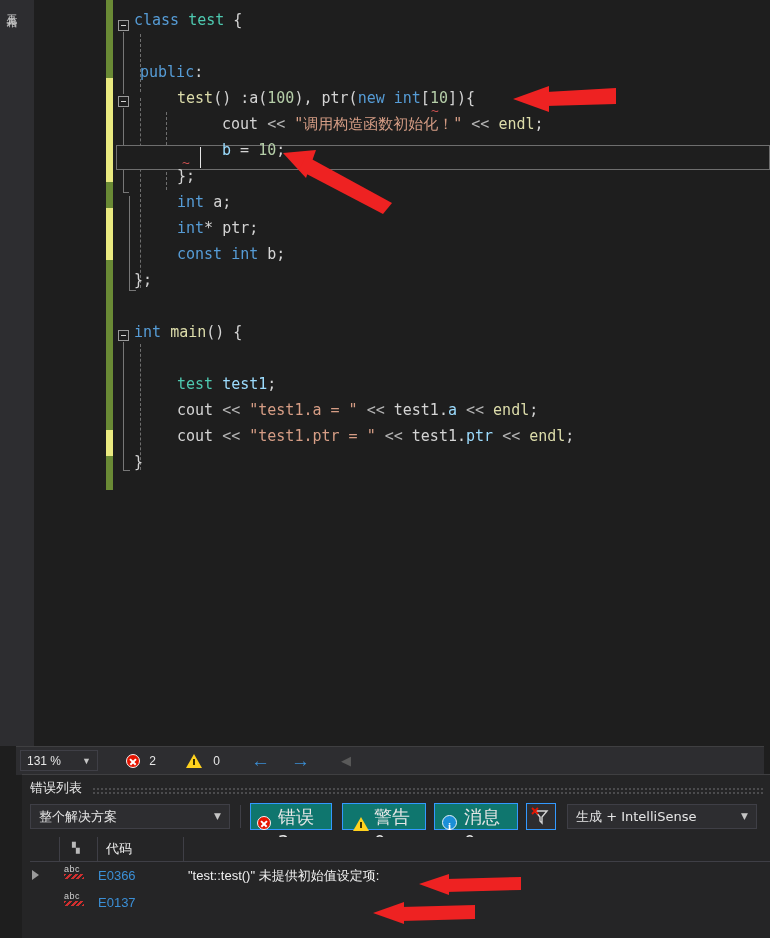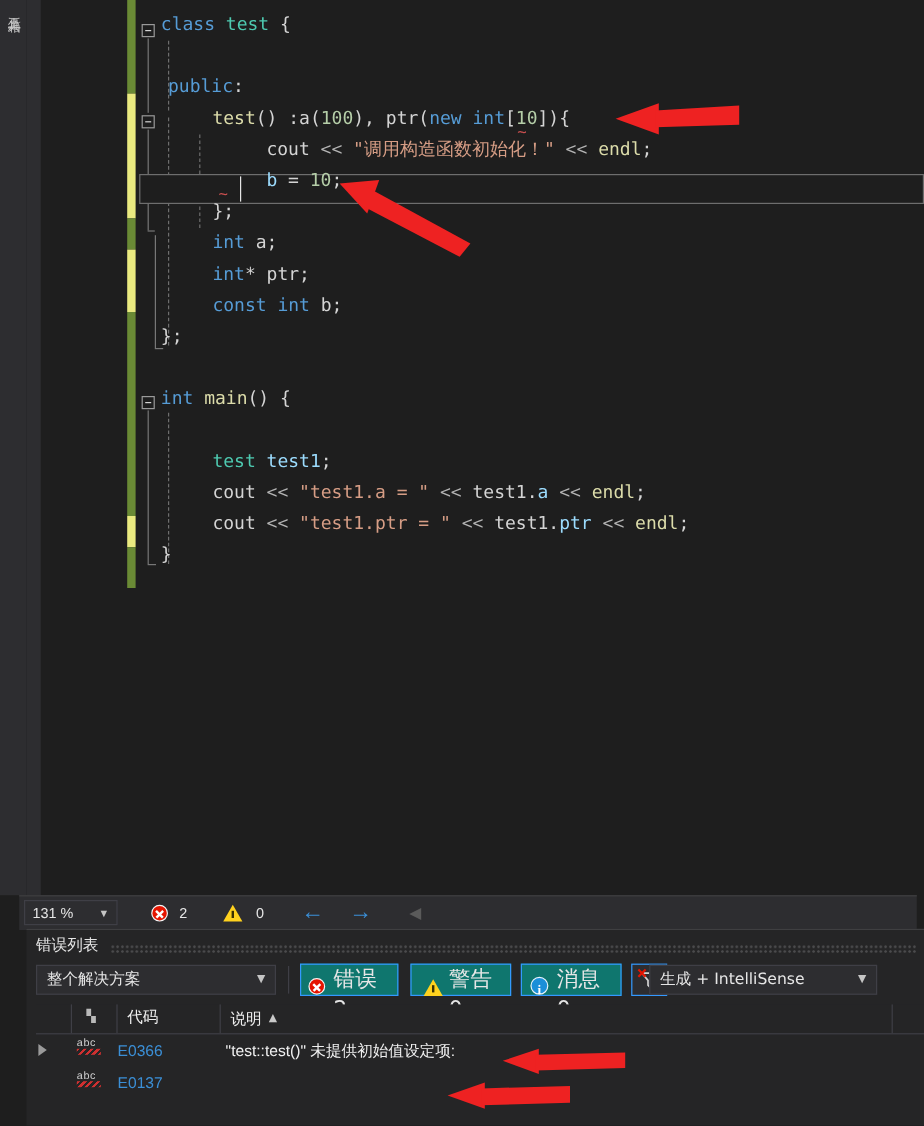--- a/index.html
+++ b/index.html
@@ -321,34 +321,33 @@
         <span class="lbl" style="left:29px;">消息 0</span>
       </div>
 
       <div class="filter-btn" style="left:504px;">
         <svg width="28" height="25" viewBox="0 0 28 25">
           <path d="M8 7 L20 7 L15 13 L15 19 L13 17 L13 13 Z" fill="none" stroke="#d4d4d4" stroke-width="1.4"></path>
           <path d="M5 4 L11 10 M11 4 L5 10" stroke="#e51400" stroke-width="1.8"></path>
         </svg>
       </div>
 
-      <div class="build-combo" style="left:519px;">
+      <div class="build-combo" style="left:545px;">
         <span class="cv">生成 + IntelliSense</span>
         <span class="arr">▼</span>
       </div>
     </div>
 
     <div class="grid">
       <div class="grid-head">
         <div class="gh" style="left:0;width:30px;padding:0;"></div>
         <div class="gh" style="left:30px;width:38px;padding:0;">
           <span style="position:absolute;left:12px;top:-1px;font-size:10px;color:#b9b9b9;">▚</span>
         </div>
         <div class="gh" style="left:68px;width:86px;">代码</div>
-        <div class="gh" style="left:154px;width:560px;"><span>说明</span><span class="sort-tri">▲</span></div>
       </div>
 
       <div class="grow">
         <div class="expander"></div>
         <div class="abc-ico" style="left:34px;">
           <span class="txt">abc</span>
             <span class="wig"></span>
         </div>
         <div class="gcell code-link" style="left:68px;">E0366</div>
         <div class="gcell desc-txt" style="left:158px;">"test::test()" 未提供初始值设定项:</div>

